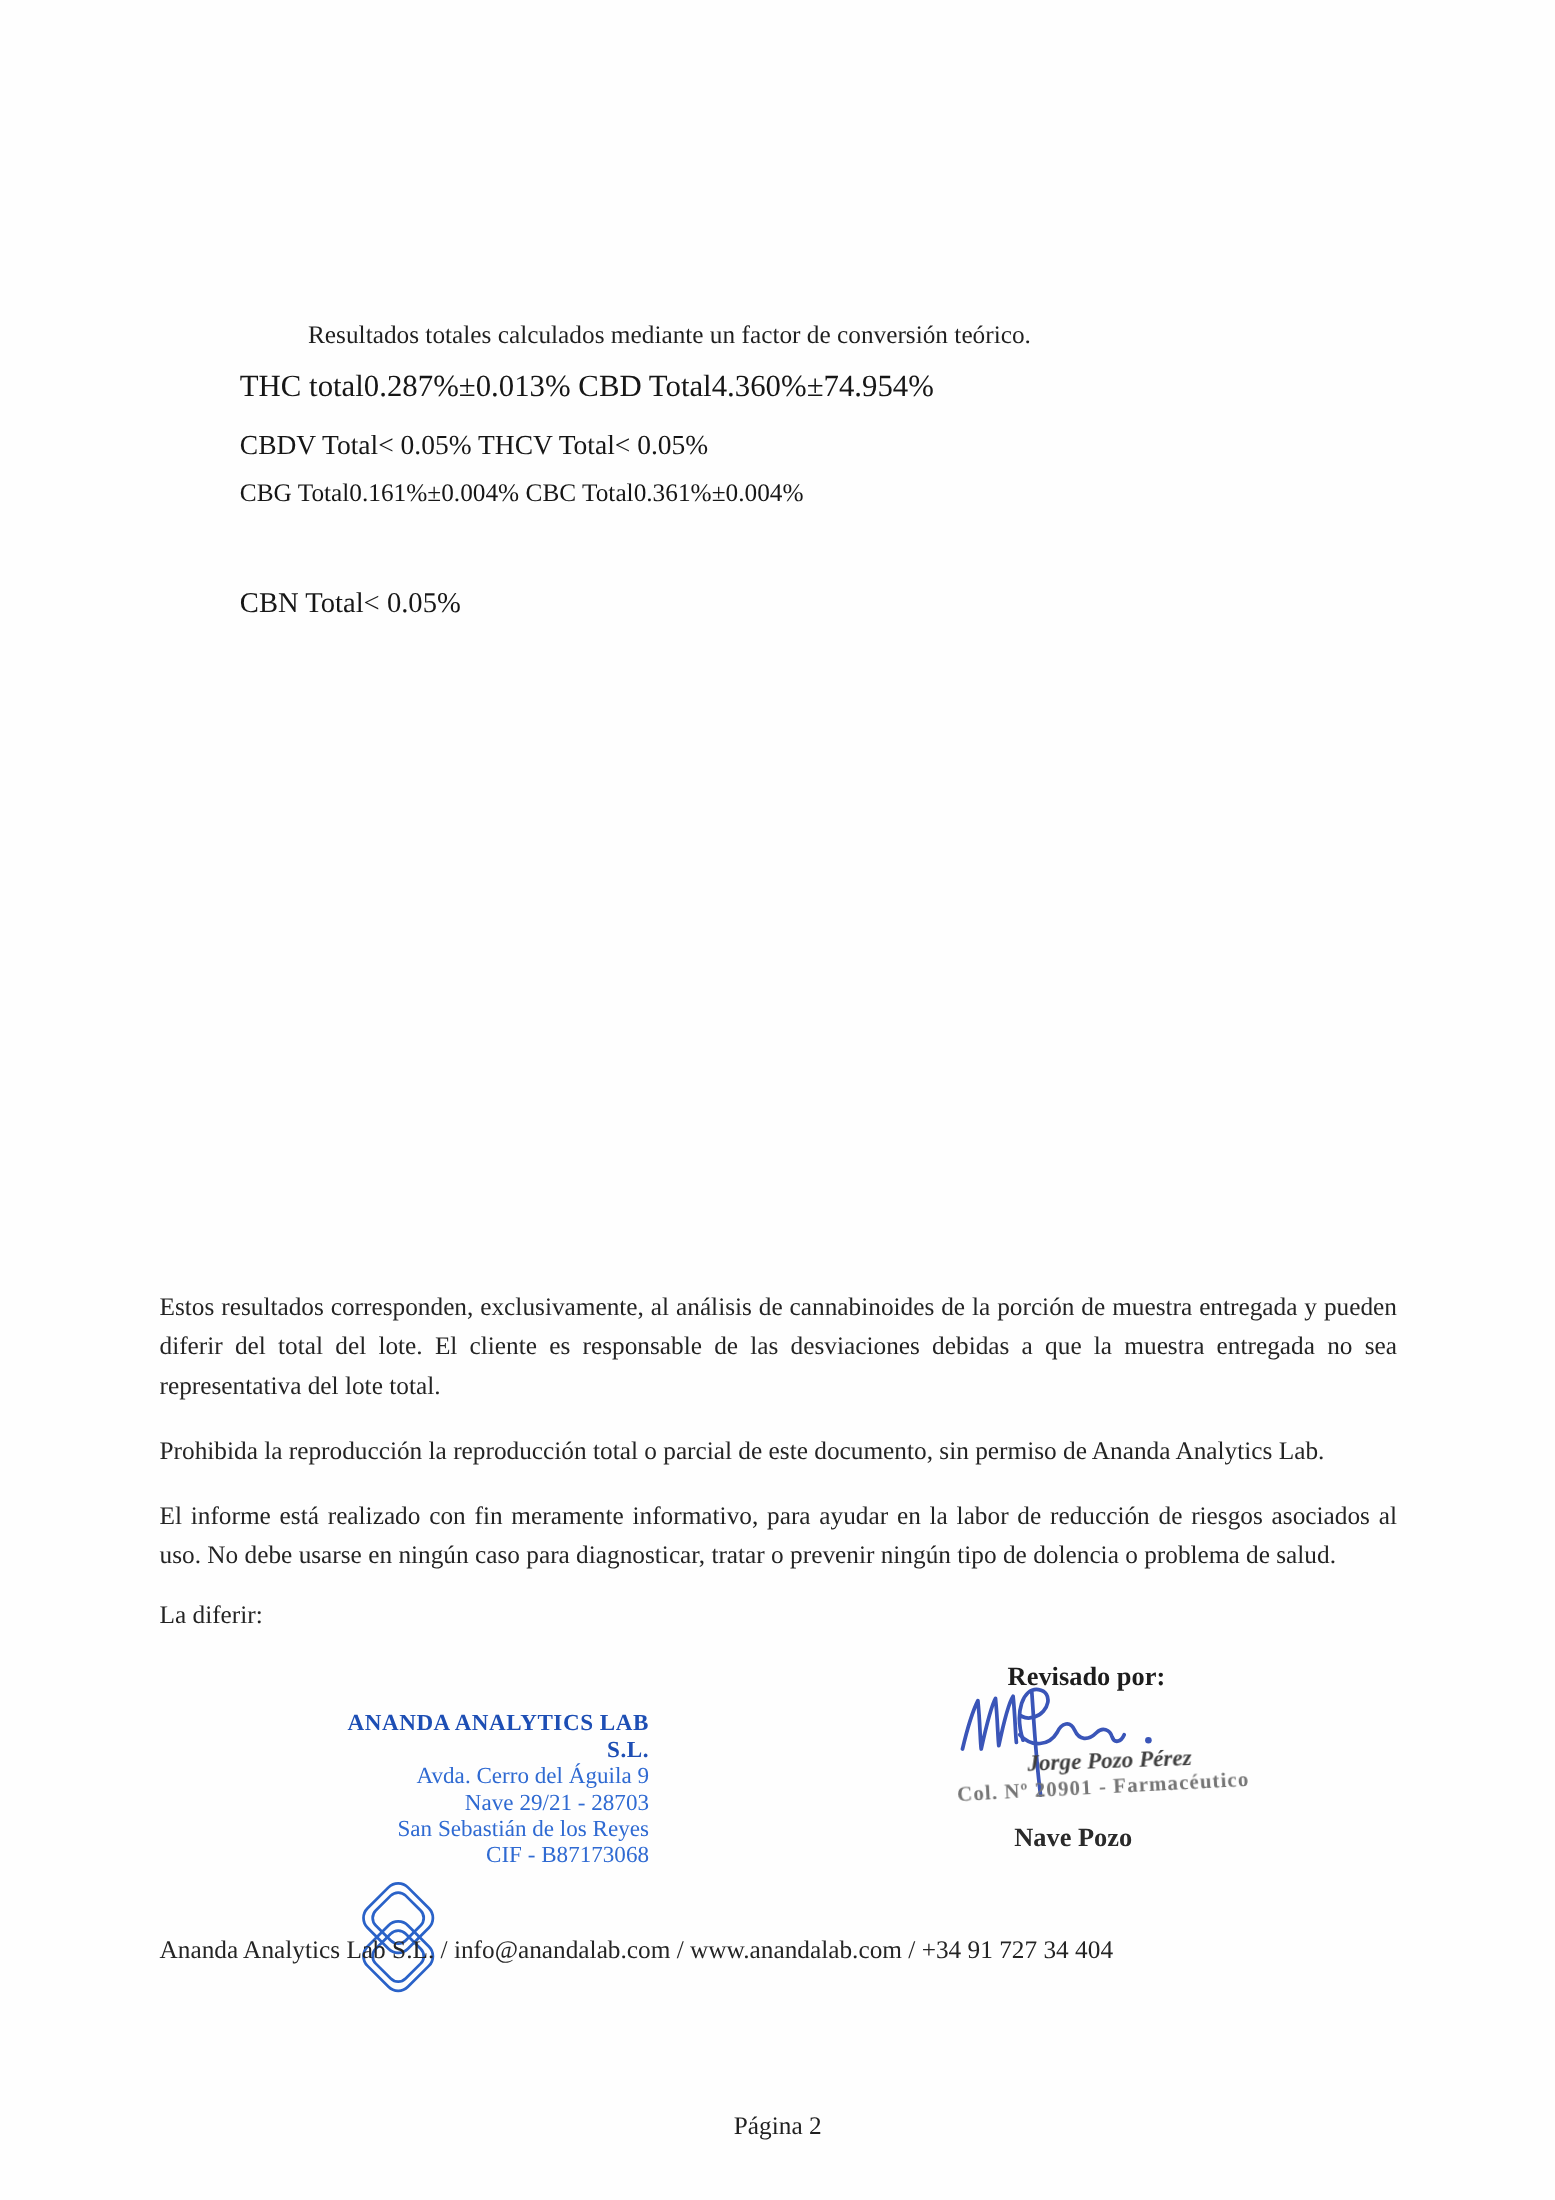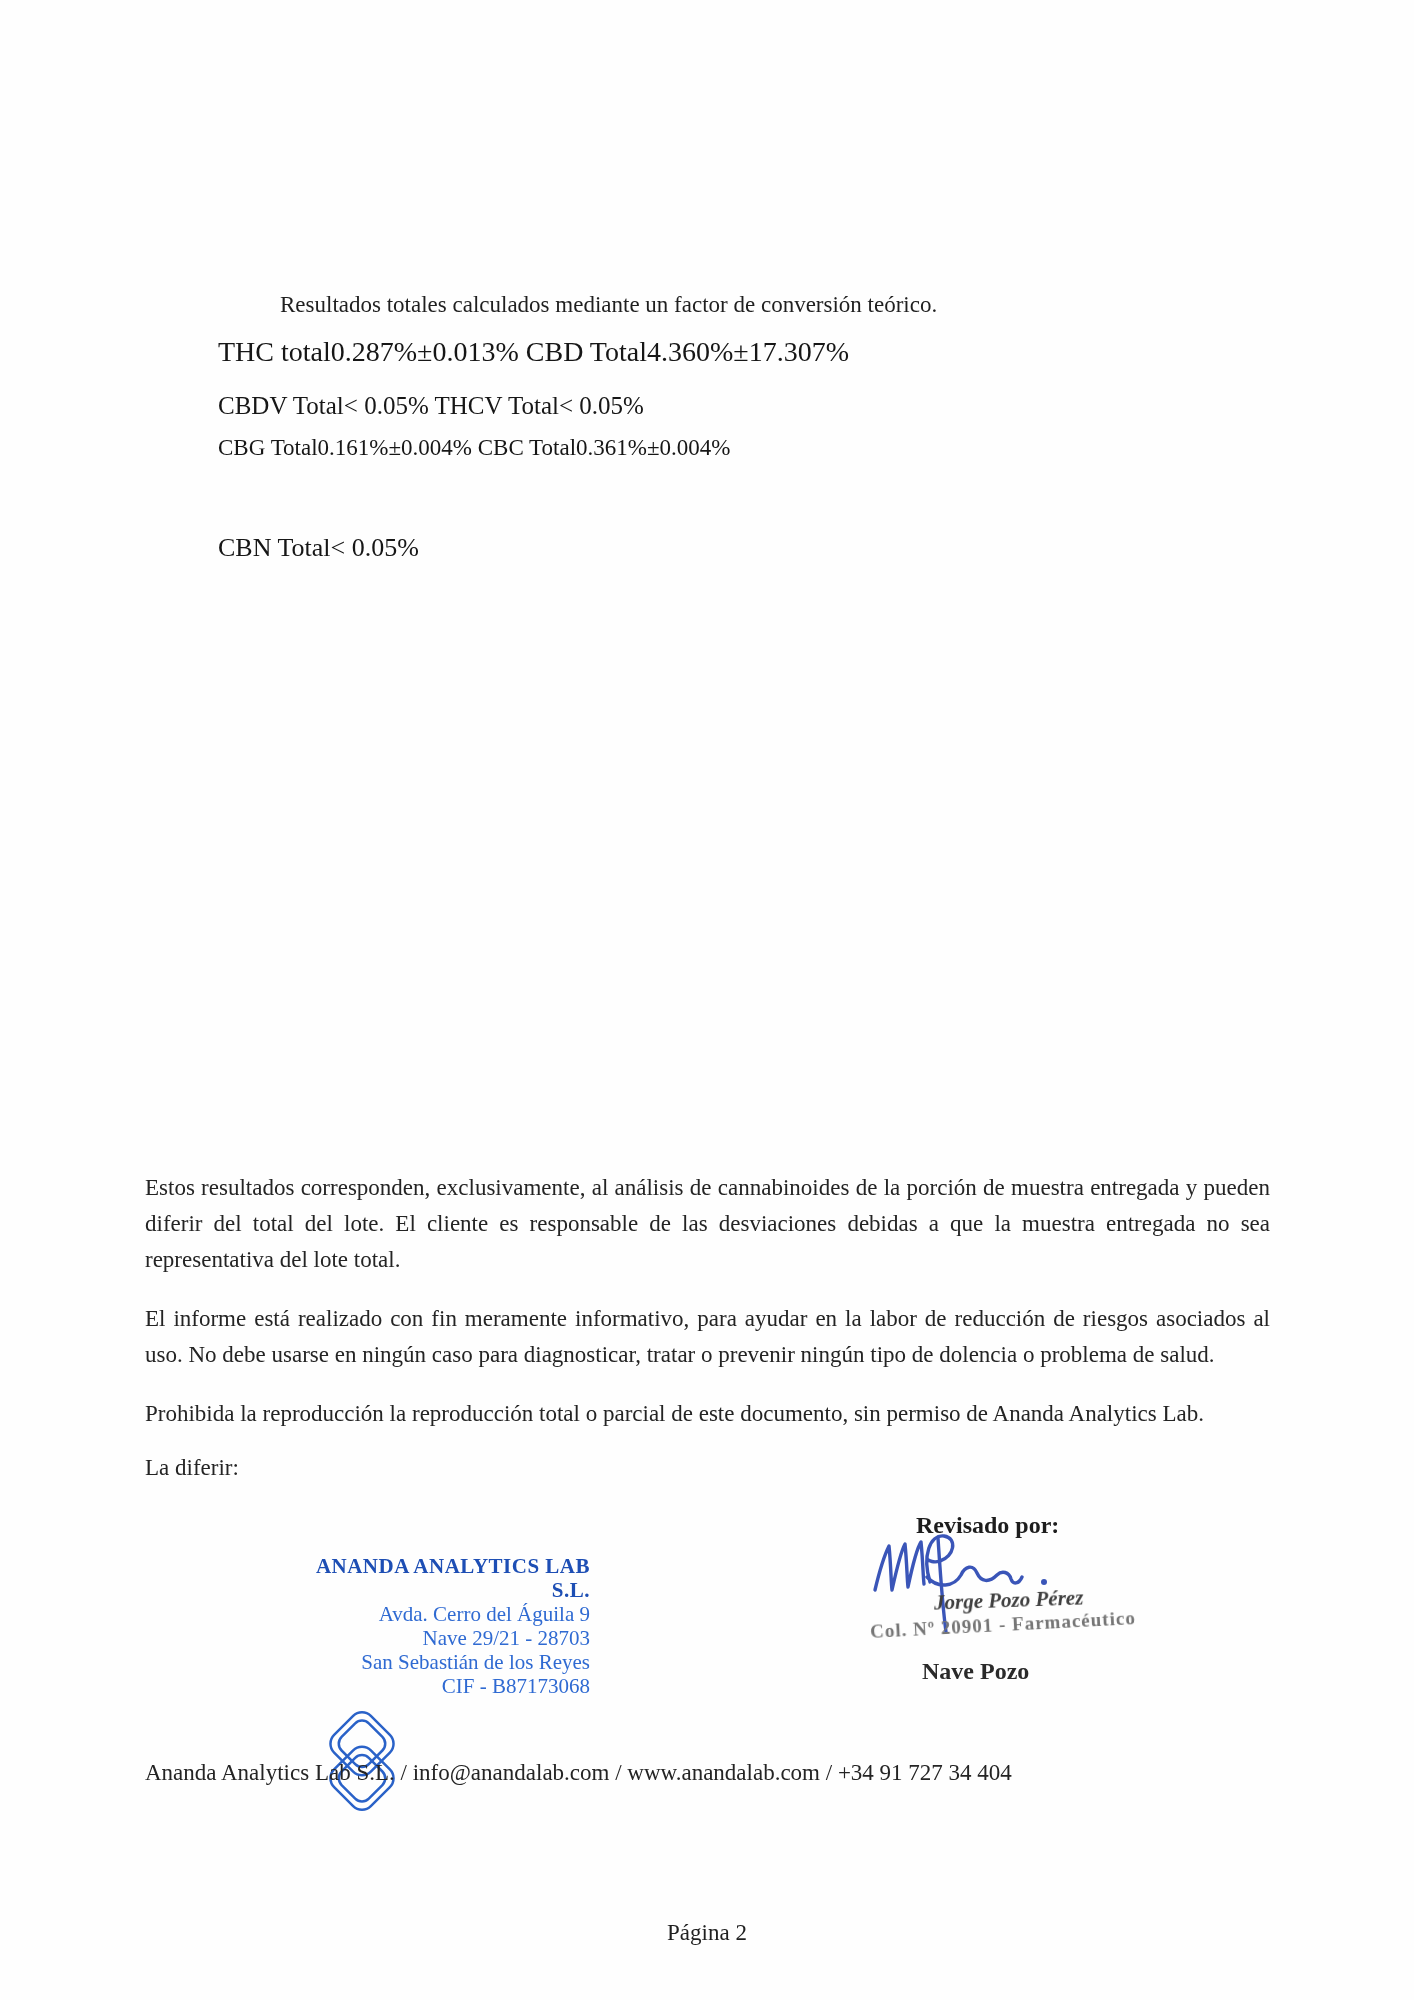--- a/index.html
+++ b/index.html
@@ -123,29 +123,29 @@
     font-size: 23px;
     color: #1f1f1f;
   }
 </style>
 </head>
 <body>
 
 <div class="page">
 
   <div class="results-heading">Resultados totales calculados mediante un factor de conversión teórico.</div>
-  <div class="result-line l1">THC total0.287%±0.013% CBD Total4.360%±17.307%</div>
+  <div class="result-line l1">THC total0.287%±0.013% CBD Total4.360%±74.954%</div>
   <div class="result-line l2">CBDV Total&lt; 0.05% THCV Total&lt; 0.05%</div>
   <div class="result-line l3">CBG Total0.161%±0.004% CBC Total0.361%±0.004%</div>
   <div class="result-line l4">CBN Total&lt; 0.05%</div>
 
   <div class="disclaimer">
     <p>Estos resultados corresponden, exclusivamente, al análisis de cannabinoides de la porción de muestra entregada y pueden diferir del total del lote. El cliente es responsable de las desviaciones debidas a que la muestra entregada no sea representativa del lote total.</p>
+    <p>Prohibida la reproducción la reproducción total o parcial de este documento, sin permiso de Ananda Analytics Lab.</p>
     <p>El informe está realizado con fin meramente informativo, para ayudar en la labor de reducción de riesgos asociados al uso. No debe usarse en ningún caso para diagnosticar, tratar o prevenir ningún tipo de dolencia o problema de salud.</p>
-    <p>Prohibida la reproducción la reproducción total o parcial de este documento, sin permiso de Ananda Analytics Lab.</p>
     <div class="company-label">La diferir:</div>
   </div>
 
   <div class="company-stamp">
     <div class="stamp-text">
       <div class="stamp-name">ANANDA ANALYTICS LAB S.L.</div>
       <div class="stamp-addr">Avda. Cerro del Águila 9</div>
       <div class="stamp-addr">Nave 29/21 - 28703</div>
       <div class="stamp-addr">San Sebastián de los Reyes</div>
       <div class="stamp-addr">CIF - B87173068</div>

